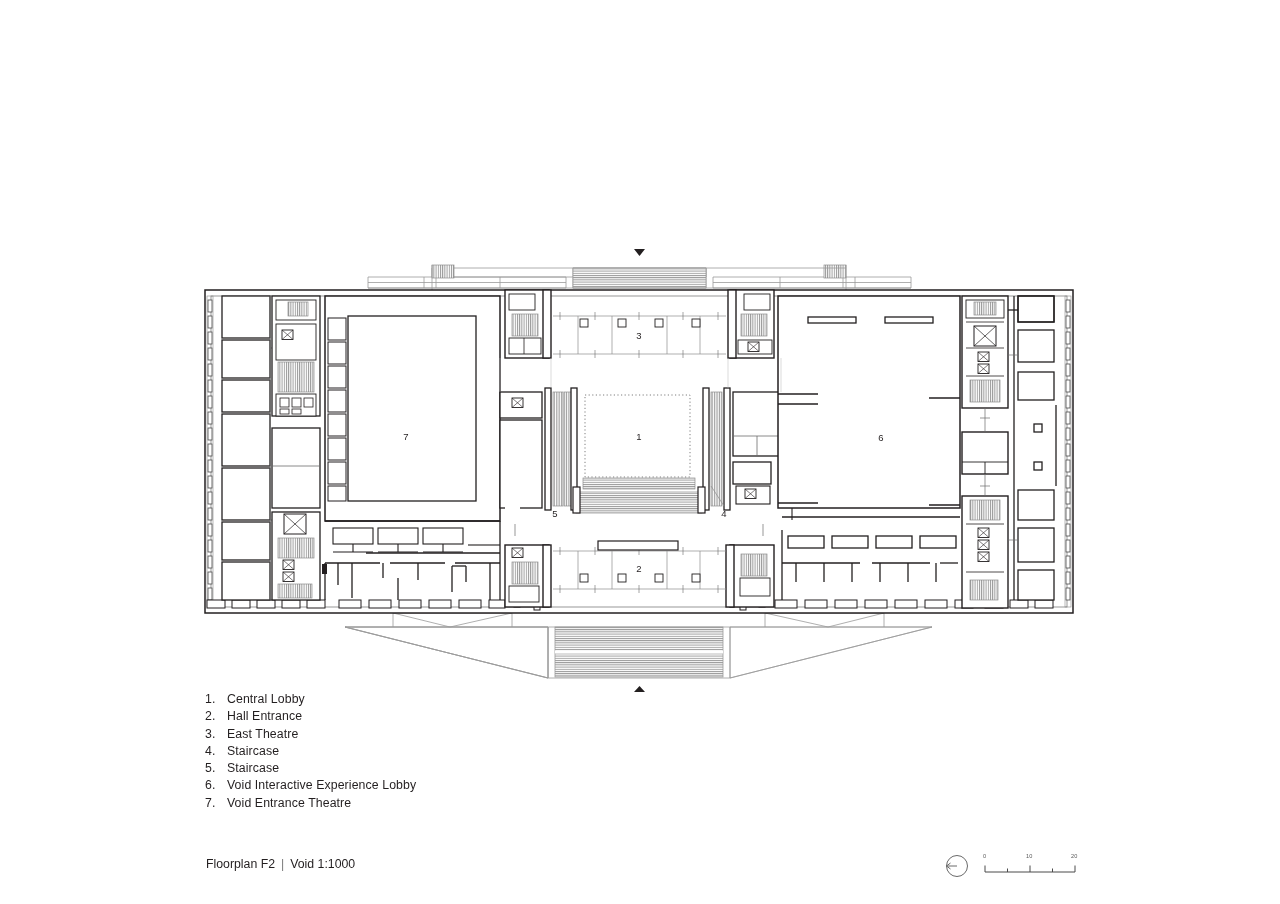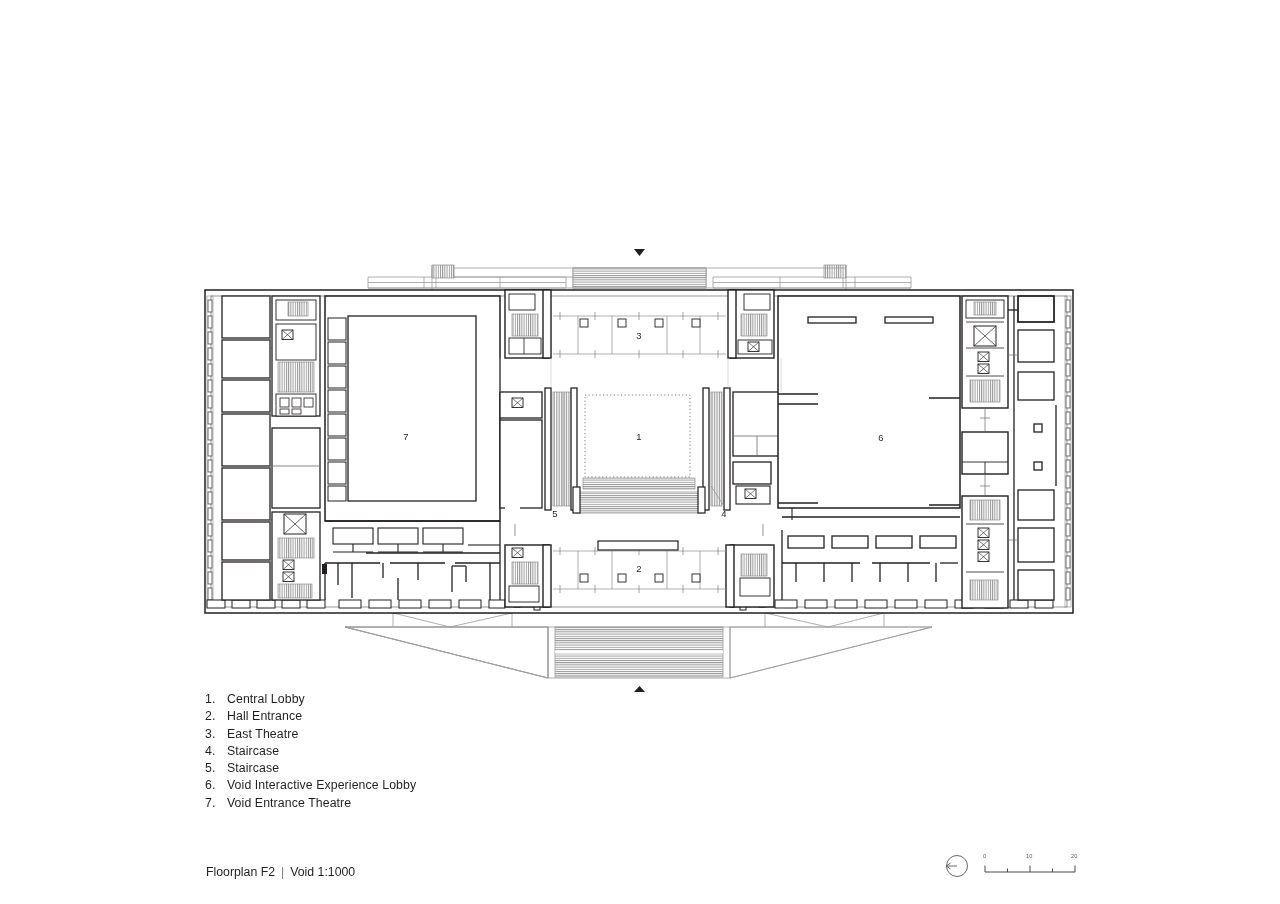--- a/index.html
+++ b/index.html
@@ -53,21 +53,20 @@
   
   #caption {
     position: absolute;
     left: 206px;
     top: 857px;
     font-size: 12.3px;
     display: flex;
     align-items: center;
     gap: 0px;
     white-space: nowrap;
-    margin-top: 8px;
   }
   #caption .cap-sep {
     display: inline-block;
     margin: 0 6px;
     color: #7c7c7c;
   }
   
   #scale-block {
     position: absolute;
     left: 940px;

